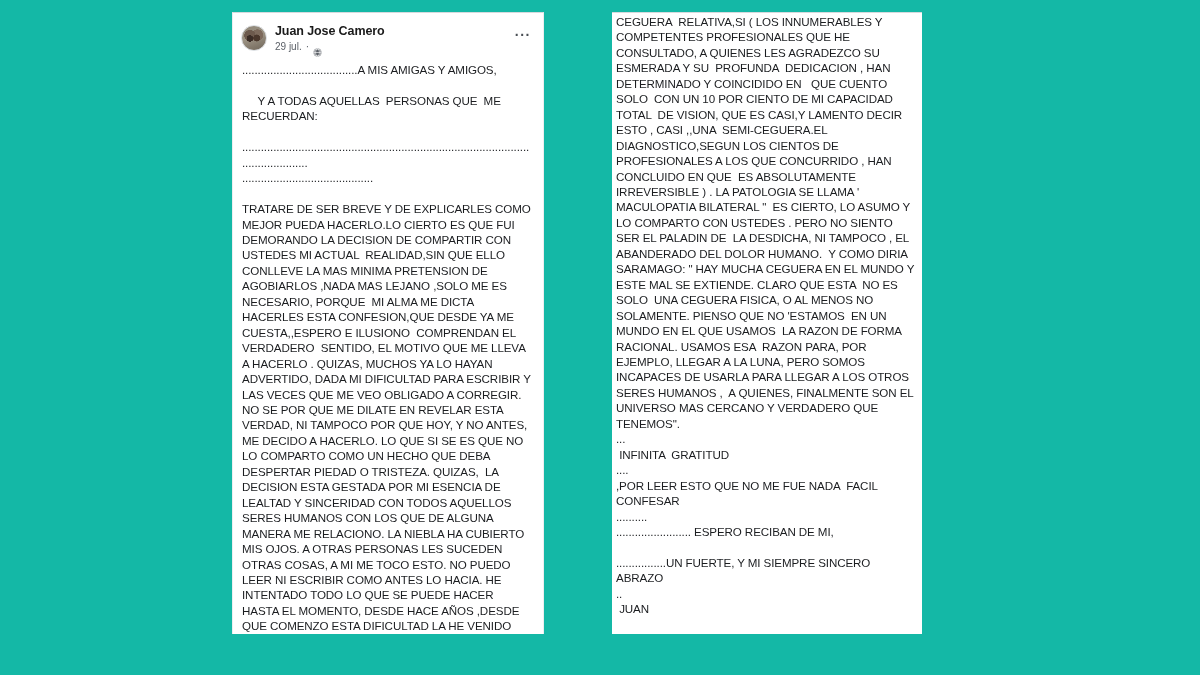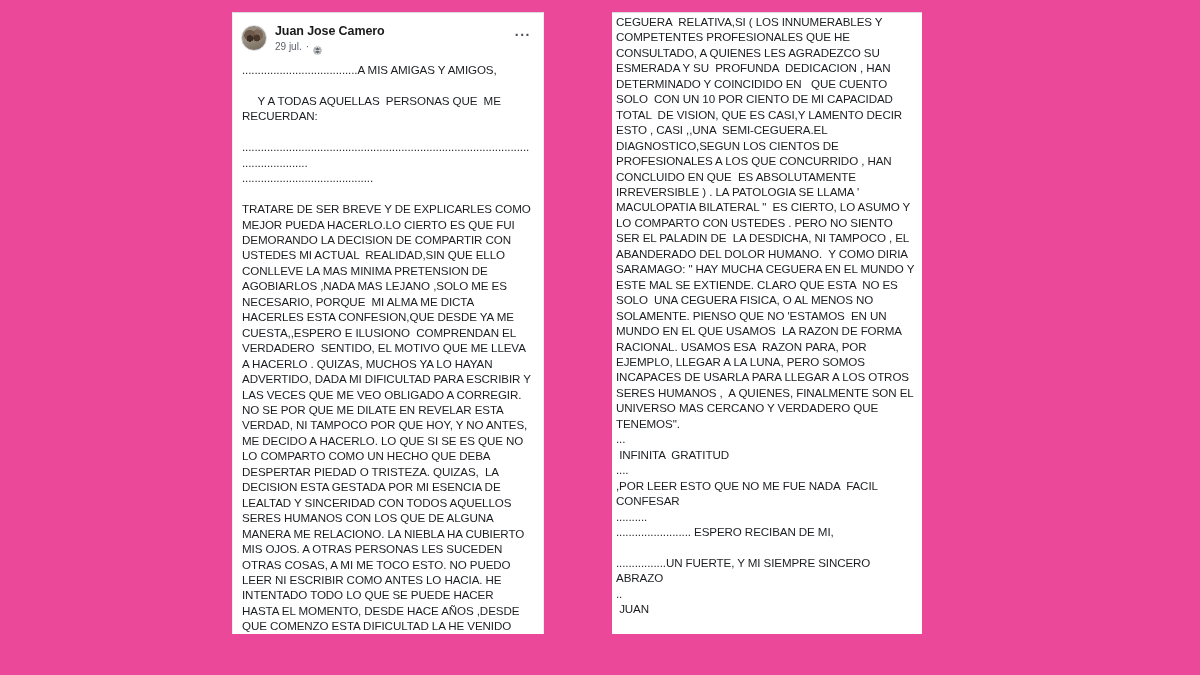--- a/index.html
+++ b/index.html
@@ -12,21 +12,21 @@
     height: 675px;
     overflow: hidden;
     font-family: "Liberation Sans", sans-serif;
     color: #1c1e21;
   }
 
   .screen {
     position: relative;
     width: 1200px;
     height: 675px;
-    background: #ec4899;
+    background: #14b8a6;
   }
 
   
   .post-card {
     position: absolute;
     left: 232px;
     top: 12px;
     width: 312px;
     height: 622px;
     background: #ffffff;
@@ -72,21 +72,21 @@
   .author-name {
     font-size: 12.5px;
     font-weight: bold;
     line-height: 15px;
     color: #1a1a1a;
     letter-spacing: -0.1px;
   }
 
   .meta-row {
     display: flex;
-    align-items: flex-start;
+    align-items: center;
     gap: 4px;
     margin-top: 2px;
   }
 
   .meta-date {
     font-size: 10px;
     color: #5a5f66;
     line-height: 12px;
   }
 

